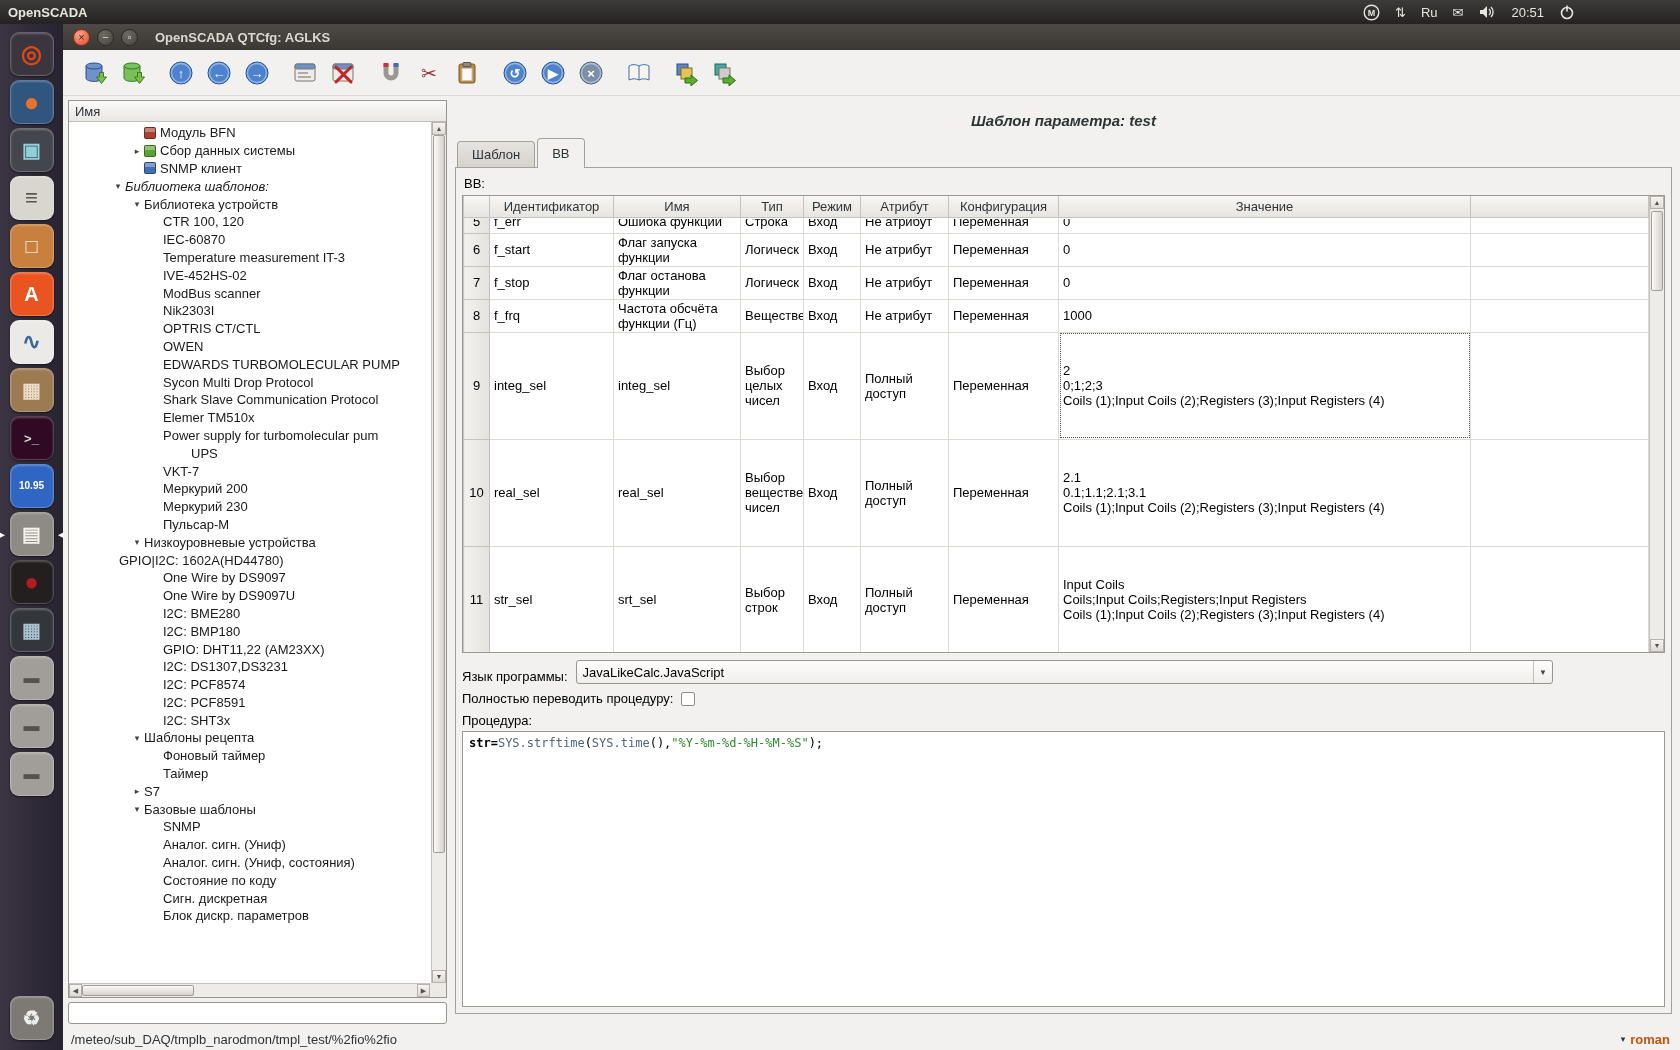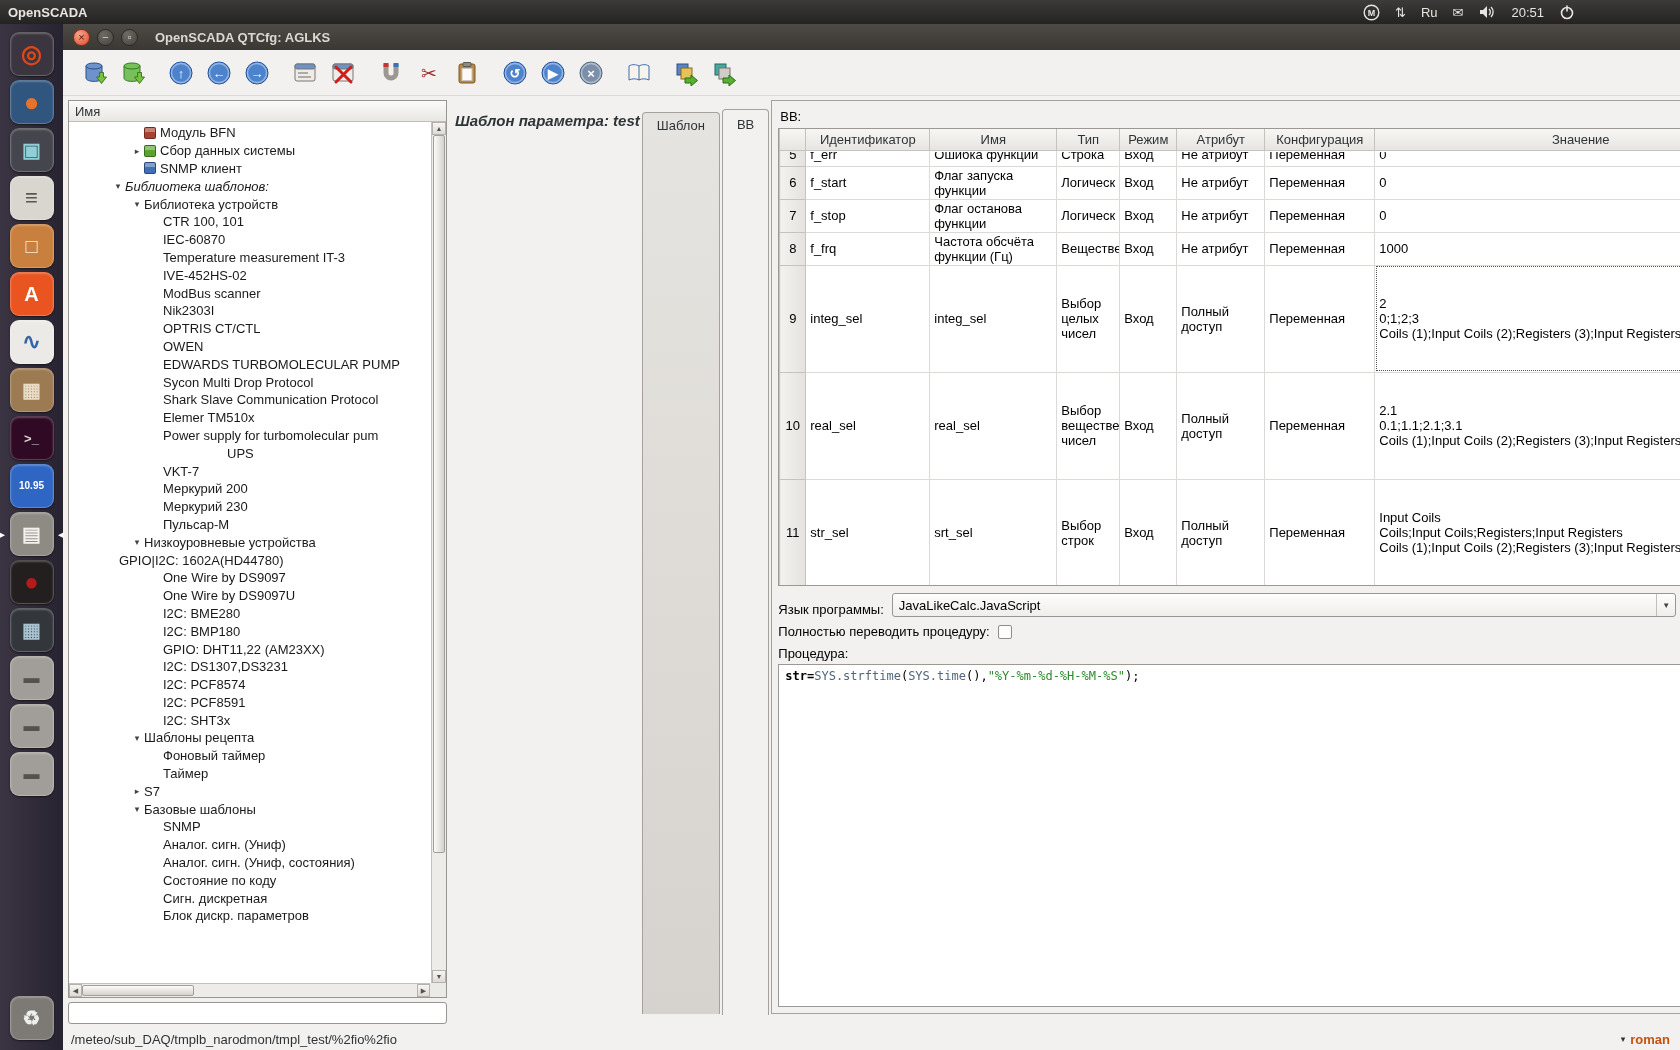--- a/index.html
+++ b/index.html
@@ -77,21 +77,21 @@
     background:linear-gradient(90deg,#fbfaf9,#d5d2cc); border:1px solid #a39f98; }
   .hsb { position:absolute; height:14px; left:0; right:16px; bottom:0; background:#eeece9;
     border-top:1px solid #c5c2bd; display:flex; }
   .hsb .sb-thumb { top:1px; bottom:1px; left:0; width:112px; right:auto;
     background:linear-gradient(#fbfaf9,#d5d2cc); }
   .sb-corner { position:absolute; right:0; bottom:0; width:16px; height:14px; background:#eceae7; }
   .tree-filter { height:22px; flex:none; margin-top:4px; border:1px solid #999590; border-radius:3px;
     background:#fff; outline:none; font-size:13px; padding:0 5px; width:100%; }
 
   
-  .main-pane { flex:1; display:flex; flex-direction:row; padding:0 8px 14px 8px; min-width:0; }
+  .main-pane { flex:1; display:flex; flex-direction:column; padding:0 8px 14px 8px; min-width:0; }
   .pane-title { text-align:center; font-size:15px; font-weight:bold; font-style:italic;
     color:#2e3436; margin-top:12px; flex:none; }
   .tabs { display:flex; margin-top:9px; padding-left:2px; flex:none; position:relative; z-index:2; }
   .tab { font-size:13px; padding:5px 14px 5px; border:1px solid #a5a19b; border-bottom:none;
     border-radius:4px 4px 0 0; background:linear-gradient(#e6e4e0,#d6d3ce); color:#2e3436;
     margin-right:2px; margin-top:3px; }
   .tab.active { background:#f2f1f0; margin-top:0; padding-top:7px; margin-bottom:-1px; }
   .tab-frame { flex:1; border:1px solid #a5a19b; background:#f2f1f0; display:flex;
     flex-direction:column; padding:6px; min-height:0; }
 
@@ -411,21 +411,21 @@
               <div class="tree-row" style="padding-left: 42px;">
                 <span class="tr-arrow">▾</span>
                 <span class="tr-label italic">Библиотека шаблонов:</span>
               </div>
               <div class="tree-row" style="padding-left: 61px;">
                 <span class="tr-arrow">▾</span>
                 <span class="tr-label">Библиотека устройств</span>
               </div>
               <div class="tree-row" style="padding-left: 80px;">
                 <span class="tr-arrow"></span>
-                <span class="tr-label">CTR 100, 101</span>
+                <span class="tr-label">CTR 100, 120</span>
               </div>
               <div class="tree-row" style="padding-left: 80px;">
                 <span class="tr-arrow"></span>
                 <span class="tr-label">IEC-60870</span>
               </div>
               <div class="tree-row" style="padding-left: 80px;">
                 <span class="tr-arrow"></span>
                 <span class="tr-label">Temperature measurement IT-3</span>
               </div>
               <div class="tree-row" style="padding-left: 80px;">
@@ -461,21 +461,21 @@
                 <span class="tr-label">Shark Slave Communication Protocol</span>
               </div>
               <div class="tree-row" style="padding-left: 80px;">
                 <span class="tr-arrow"></span>
                 <span class="tr-label">Elemer TM510x</span>
               </div>
               <div class="tree-row" style="padding-left: 80px;">
                 <span class="tr-arrow"></span>
                 <span class="tr-label">Power supply for turbomolecular pum</span>
               </div>
-              <div class="tree-row" style="padding-left: 108px; margin-left: 36px;">
+              <div class="tree-row" style="padding-left: 108px;">
                 <span class="tr-arrow"></span>
                 <span class="tr-label">UPS</span>
               </div>
               <div class="tree-row" style="padding-left: 80px;">
                 <span class="tr-arrow"></span>
                 <span class="tr-label">VKT-7</span>
               </div>
               <div class="tree-row" style="padding-left: 80px;">
                 <span class="tr-arrow"></span>
                 <span class="tr-label">Меркурий 200</span>

